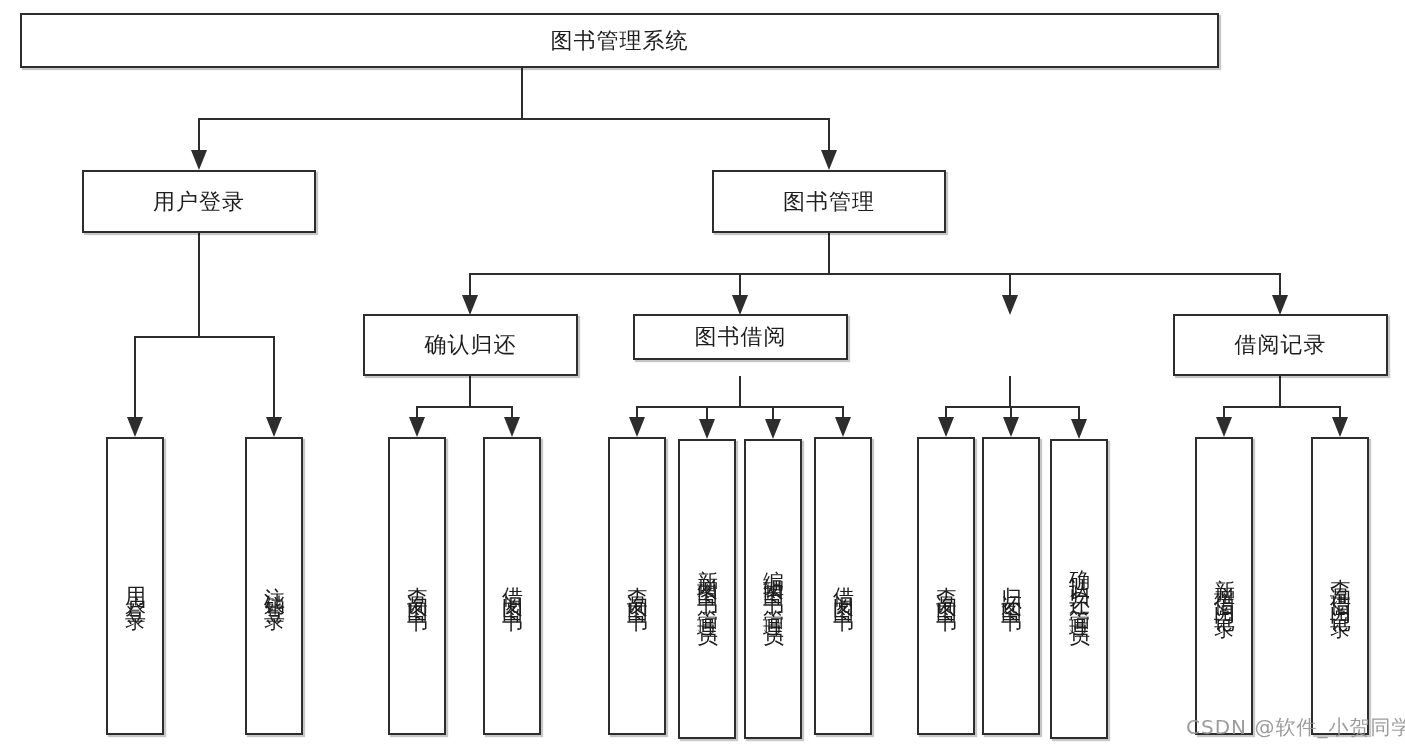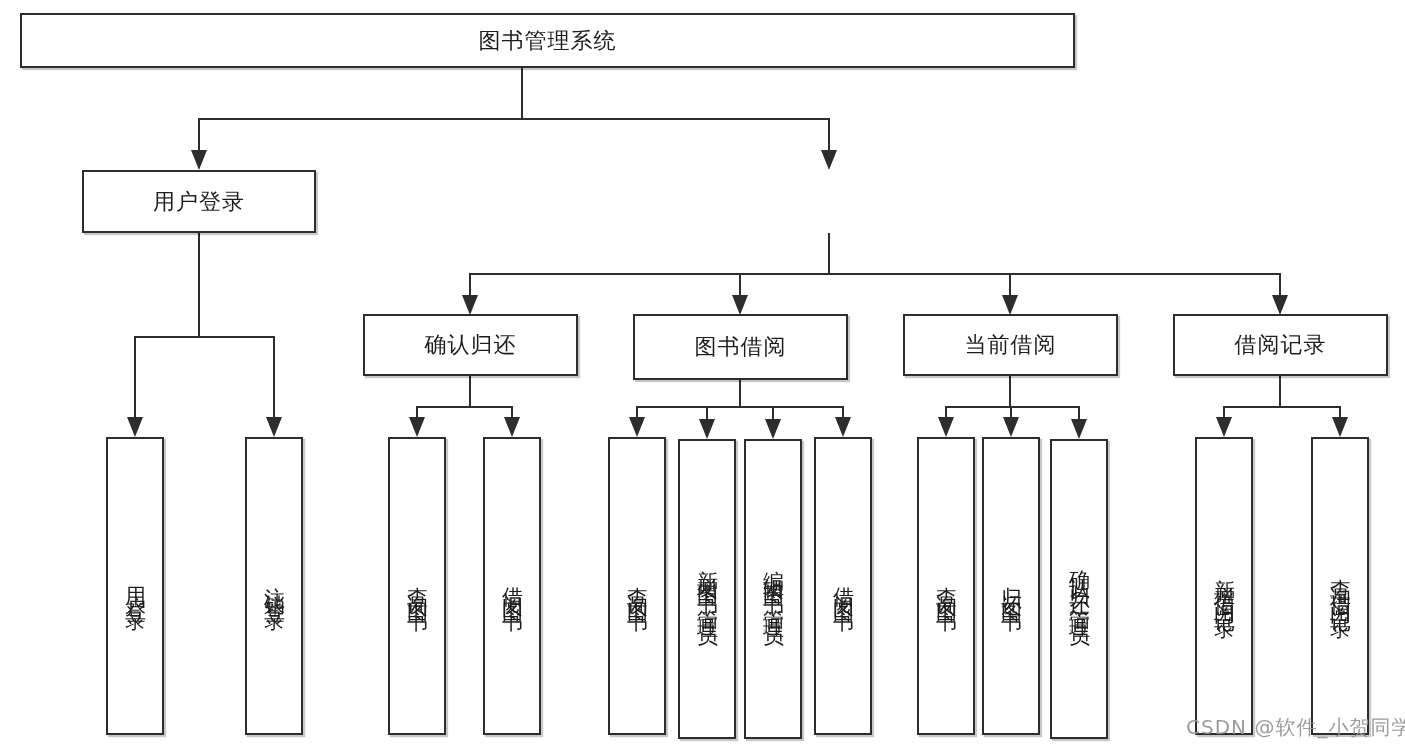--- a/index.html
+++ b/index.html
@@ -32,36 +32,36 @@
     position:absolute;left:1186px;top:714px;z-index:5;
     font-size:20px;color:rgba(148,148,148,0.92);
     letter-spacing:1px;white-space:nowrap;
   }
 </style>
 </head>
 <body>
 
 <div class="canvas">
 
-  <div class="box" style="left:20px;top:13px;width:1055px;height:55px">
+  <div class="box" style="left:20px;top:13px;width:1199px;height:55px">
     <span class="hlabel">图书管理系统</span>
   </div>
 
   <div class="box" style="left:82px;top:170px;width:234px;height:63px">
     <span class="hlabel">用户登录</span>
   </div>
+  <div class="box" style="left:712px;top:170px;width:234px;height:63px">
+    <span class="hlabel">图书管理</span>
+  </div>
 
   <div class="box" style="left:363px;top:314px;width:215px;height:62px">
     <span class="hlabel">确认归还</span>
   </div>
-  <div class="box" style="left:633px;top:314px;width:215px;height:66px">
+  <div class="box" style="left:633px;top:314px;width:215px;height:46px">
     <span class="hlabel">图书借阅</span>
-  </div>
-  <div class="box" style="left:903px;top:314px;width:215px;height:62px">
-    <span class="hlabel">当前借阅</span>
   </div>
   <div class="box" style="left:1173px;top:314px;width:215px;height:62px">
     <span class="hlabel">借阅记录</span>
   </div>
 
   <div class="box" style="left:106px;top:437px;width:58px;height:298px">
     <span class="vlabel">用户登录</span>
   </div>
   <div class="box" style="left:245px;top:437px;width:58px;height:298px">
     <span class="vlabel">注销登录</span>

